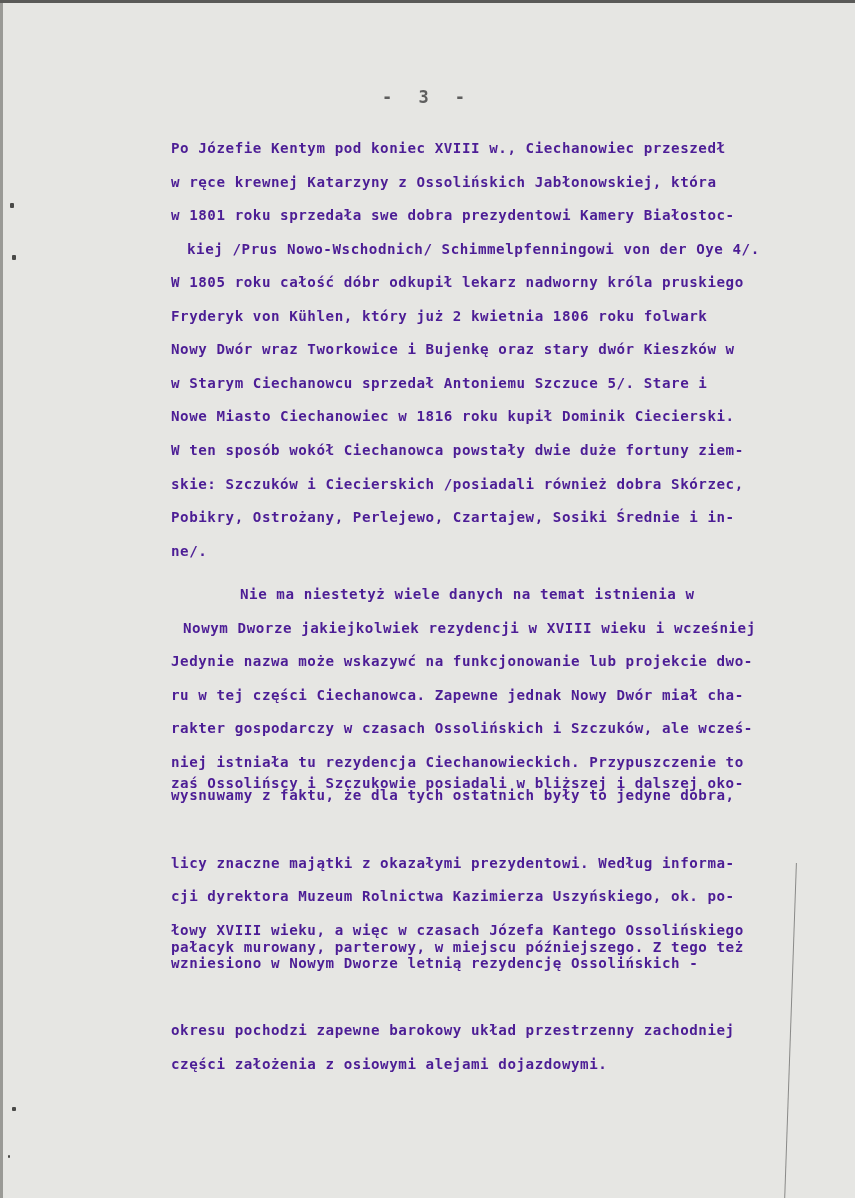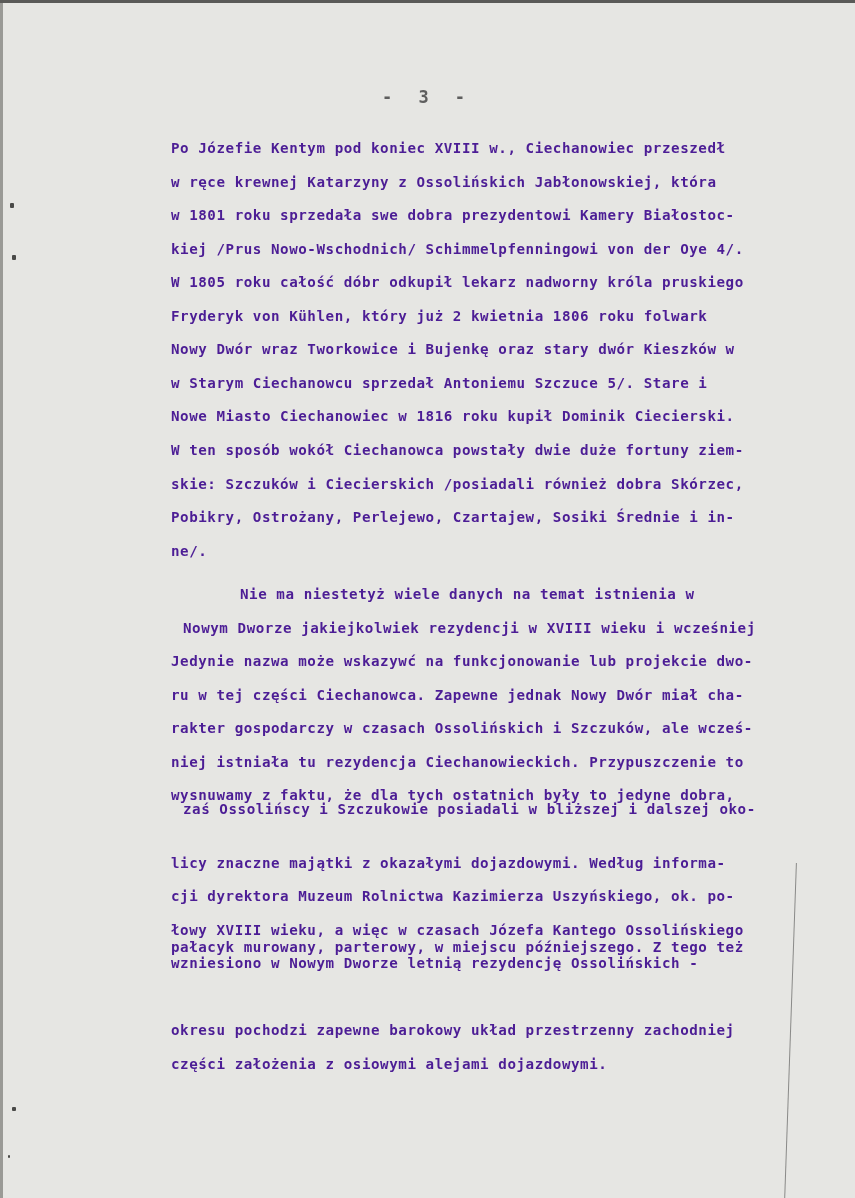--- a/index.html
+++ b/index.html
@@ -41,39 +41,39 @@
 </head>
 <body>
 
 <div class="page">
   <div class="page-number">- 3 -</div>
 
   <div id="lines">
       <div class="line" style="top: 137px;">Po Józefie Kentym pod koniec XVIII w., Ciechanowiec przeszedł</div>
       <div class="line" style="top: 171px;">w ręce krewnej Katarzyny z Ossolińskich Jabłonowskiej, która</div>
       <div class="line" style="top: 204px;">w 1801 roku sprzedała swe dobra prezydentowi Kamery Białostoc-</div>
-      <div class="line" style="top: 238px;">kiej /Prus Nowo-Wschodnich/ Schimmelpfenningowi von der Oye 4/.</div>
+      <div class="line" style="top: 238px; margin-left: 16px;">kiej /Prus Nowo-Wschodnich/ Schimmelpfenningowi von der Oye 4/.</div>
       <div class="line" style="top: 271px;">W 1805 roku całość dóbr odkupił lekarz nadworny króla pruskiego</div>
       <div class="line" style="top: 305px;">Fryderyk von Kühlen, który już 2 kwietnia 1806 roku folwark</div>
       <div class="line" style="top: 338px;">Nowy Dwór wraz Tworkowice i Bujenkę oraz stary dwór Kieszków w</div>
       <div class="line" style="top: 372px;">w Starym Ciechanowcu sprzedał Antoniemu Szczuce 5/. Stare i</div>
       <div class="line" style="top: 405px;">Nowe Miasto Ciechanowiec w 1816 roku kupił Dominik Ciecierski.</div>
       <div class="line" style="top: 439px;">W ten sposób wokół Ciechanowca powstały dwie duże fortuny ziem-</div>
       <div class="line" style="top: 473px;">skie: Szczuków i Ciecierskich /posiadali również dobra Skórzec,</div>
       <div class="line" style="top: 506px;">Pobikry, Ostrożany, Perlejewo, Czartajew, Sosiki Średnie i in-</div>
       <div class="line" style="top: 540px;">ne/.</div>
       <div class="line indent" style="top: 583px;">Nie ma niestetyż wiele danych na temat istnienia w</div>
       <div class="line" style="top: 617px; margin-left: 12px;">Nowym Dworze jakiejkolwiek rezydencji w XVIII wieku i wcześniej</div>
       <div class="line" style="top: 650px;">Jedynie nazwa może wskazywć na funkcjonowanie lub projekcie dwo-</div>
       <div class="line" style="top: 684px;">ru w tej części Ciechanowca. Zapewne jednak Nowy Dwór miał cha-</div>
       <div class="line" style="top: 717px;">rakter gospodarczy w czasach Ossolińskich i Szczuków, ale wcześ-</div>
       <div class="line" style="top: 751px;">niej istniała tu rezydencja Ciechanowieckich. Przypuszczenie to</div>
       <div class="line" style="top: 784px;">wysnuwamy z faktu, że dla tych ostatnich były to jedyne dobra,</div>
-      <div class="line" style="top: 798px; margin-left: 12px;">zaś Ossolińscy i Szczukowie posiadali w bliższej i dalszej oko-</div>
-      <div class="line" style="top: 852px;">licy znaczne majątki z okazałymi dojazdowymi. Według informa-</div>
+      <div class="line" style="top: 772px;">zaś Ossolińscy i Szczukowie posiadali w bliższej i dalszej oko-</div>
+      <div class="line" style="top: 852px;">licy znaczne majątki z okazałymi prezydentowi. Według informa-</div>
       <div class="line" style="top: 885px;">cji dyrektora Muzeum Rolnictwa Kazimierza Uszyńskiego, ok. po-</div>
       <div class="line" style="top: 919px;">łowy XVIII wieku, a więc w czasach Józefa Kantego Ossolińskiego</div>
       <div class="line" style="top: 952px;">wzniesiono w Nowym Dworze letnią rezydencję Ossolińskich -</div>
       <div class="line" style="top: 936px;">pałacyk murowany, parterowy, w miejscu późniejszego. Z tego też</div>
       <div class="line" style="top: 1019px;">okresu pochodzi zapewne barokowy układ przestrzenny zachodniej</div>
       <div class="line" style="top: 1053px;">części założenia z osiowymi alejami dojazdowymi.</div>
     </div>
 
   <div class="margin-mark" style="left:10px; top:200px;"></div>
   <div class="margin-mark" style="left:12px; top:252px;"></div>

